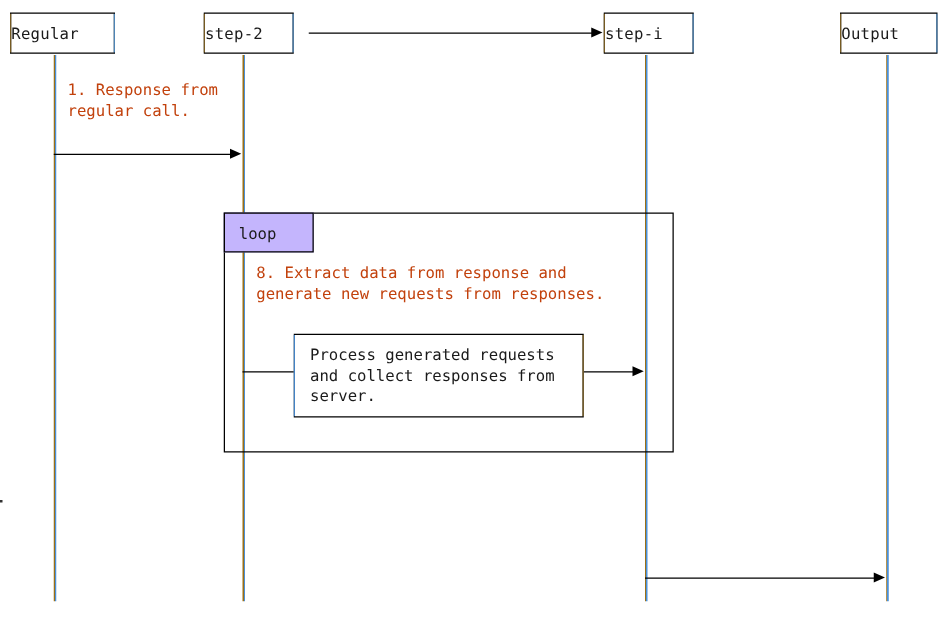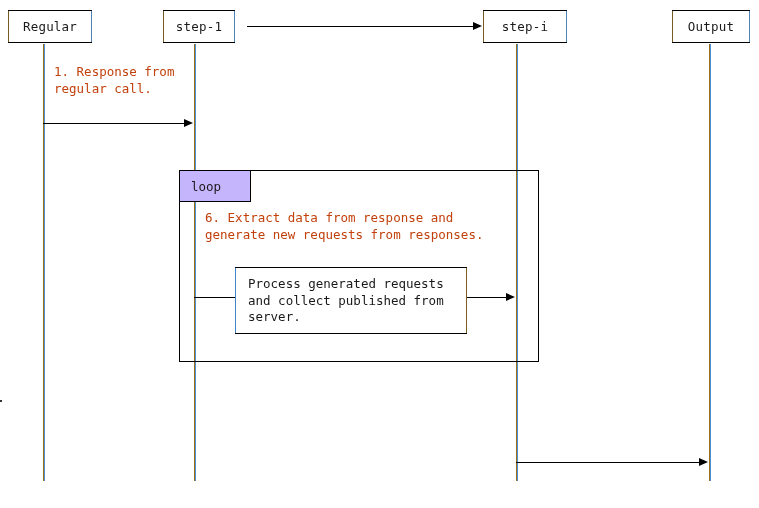--- a/index.html
+++ b/index.html
@@ -17,21 +17,20 @@
   }
 
   
   .participant {
     position: absolute;
     box-sizing: border-box;
     border: 1px solid #000000;
     background: #ffffff;
     display: flex;
     align-items: center;
-    justify-content: center;
     font-size: 12.5px;
     color: #1a1a1a;
     letter-spacing: 0.2px;
     white-space: nowrap;
   }
   
   .participant::before,
   .participant::after {
     content: "";
     position: absolute;
@@ -130,49 +129,49 @@
   <div class="lifeline" style="left:43px; top:44px; height:437px;"></div>
   <div class="lifeline" style="left:194px; top:44px; height:437px;"></div>
   <div class="lifeline" style="left:516px; top:44px; height:437px;"></div>
   <div class="lifeline" style="left:709px; top:44px; height:437px;"></div>
 
   <div class="participant" style="left:8px; top:10px; width:84px; height:33px;">
     <span>Regular</span>
   </div>
 
   <div class="participant" style="left:163px; top:10px; width:72px; height:33px;">
-    <span>step-1</span>
+    <span>step-2</span>
   </div>
 
-  <div class="participant" style="left:483px; top:10px; width:84px; height:33px;">
+  <div class="participant" style="left:483px; top:10px; width:72px; height:33px;">
     <span>step-i</span>
   </div>
 
   <div class="participant" style="left:672px; top:10px; width:78px; height:33px;">
     <span>Output</span>
   </div>
 
   <div class="arrow" style="left:247px; top:26px; width:227px;"></div>
   <div class="arrow-head" style="left:473px; top:21.5px;"></div>
 
   <div class="msgtext" style="left:54px; top:64px;">1. Response from
 regular call.</div>
   <div class="arrow" style="left:43px; top:123px; width:142px;"></div>
   <div class="arrow-head" style="left:184px; top:118.5px;"></div>
 
   <div class="frame" style="left:179px; top:170px; width:360px; height:192px;"></div>
   <div class="frame-label" style="left:179px; top:170px; width:72px; height:32px;">
     <span>loop</span>
   </div>
 
-  <div class="msgtext" style="left:205px; top:210px;">6. Extract data from response and
+  <div class="msgtext" style="left:205px; top:210px;">8. Extract data from response and
 generate new requests from responses.</div>
   <div class="arrow" style="left:194px; top:297px; width:313px;"></div>
   <div class="arrow-head" style="left:506px; top:292.5px;"></div>
 
   <div class="note" style="left:235px; top:267px; width:232px; height:67px;">Process generated requests
-and collect published from
+and collect responses from
 server.</div>
 
   <div class="arrow" style="left:516px; top:462px; width:184px;"></div>
   <div class="arrow-head" style="left:699px; top:457.5px;"></div>
 
 </div>
 
 </body></html>

